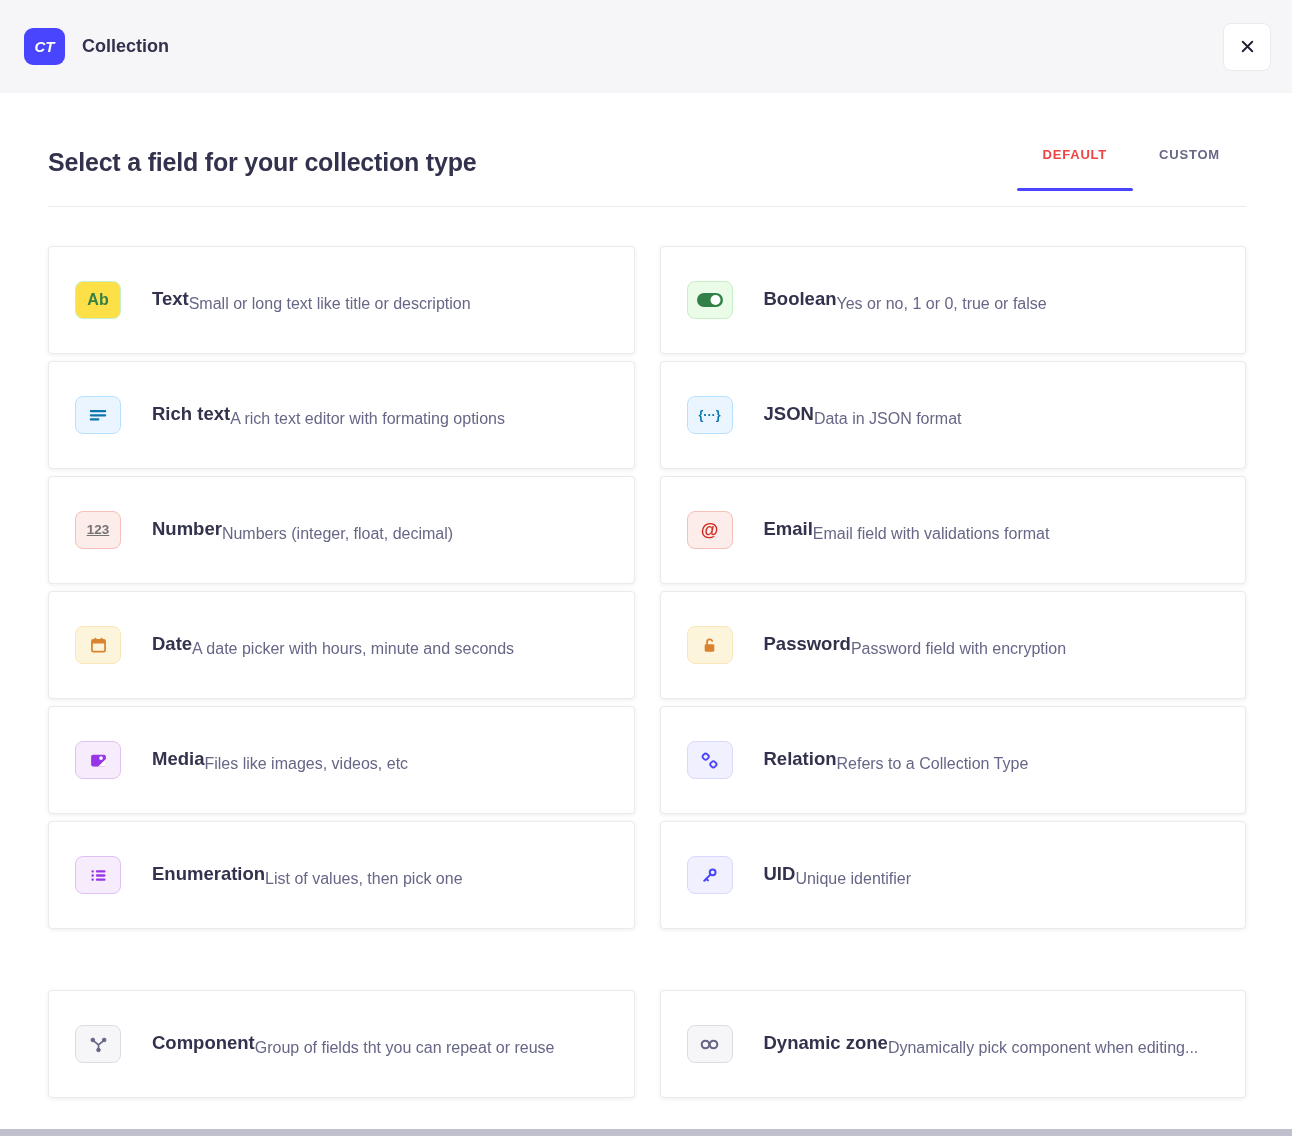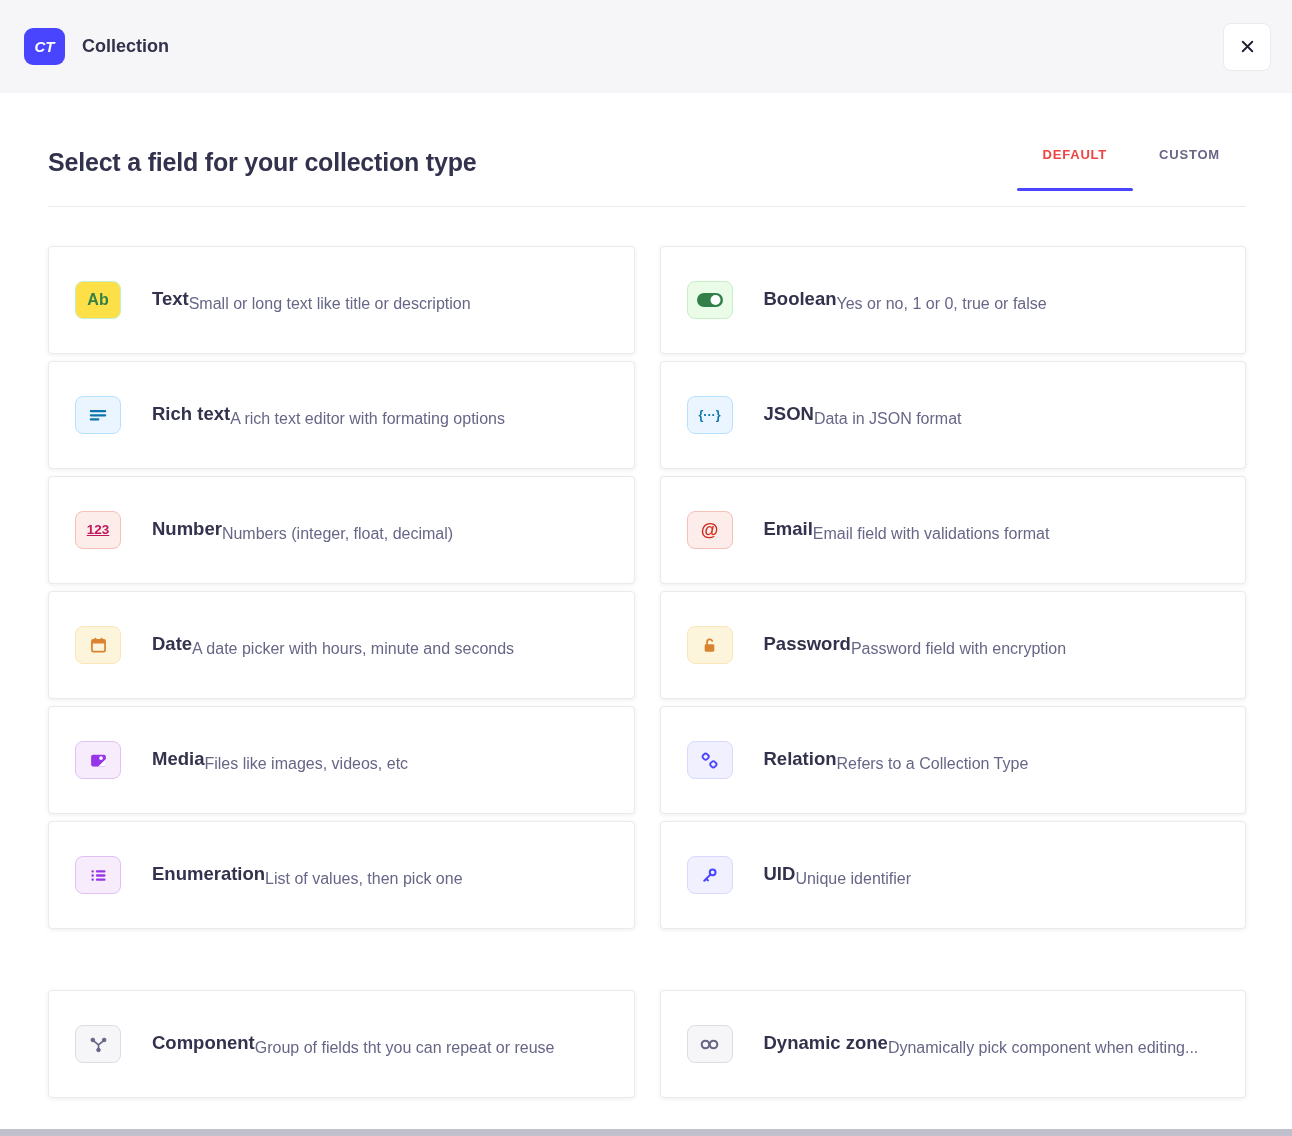--- a/index.html
+++ b/index.html
@@ -162,21 +162,21 @@
         <span class="icon-box" style="background: rgb(234, 245, 255); color: rgb(12, 117, 175); border-color: rgb(184, 225, 255);">
           <span class="icon-text sz-json">{···}</span>
         </span>
         <span class="card-body">
           <span class="card-title">JSON</span>
           <span class="card-desc">Data in JSON format</span>
         </span>
       </button>
 
       <button class="card">
-        <span class="icon-box" style="background: rgb(252, 236, 234); color: #be185d; border-color: rgb(245, 192, 184); text-decoration: underline;">
+        <span class="icon-box" style="background: rgb(252, 236, 234); color: #737373; border-color: rgb(245, 192, 184); text-decoration: underline;">
           <span class="icon-text sz-123">123</span>
         </span>
         <span class="card-body">
           <span class="card-title">Number</span>
           <span class="card-desc">Numbers (integer, float, decimal)</span>
         </span>
       </button>
 
       <button class="card">
         <span class="icon-box" style="background: rgb(252, 236, 234); color: rgb(208, 43, 32); border-color: rgb(245, 192, 184);">

